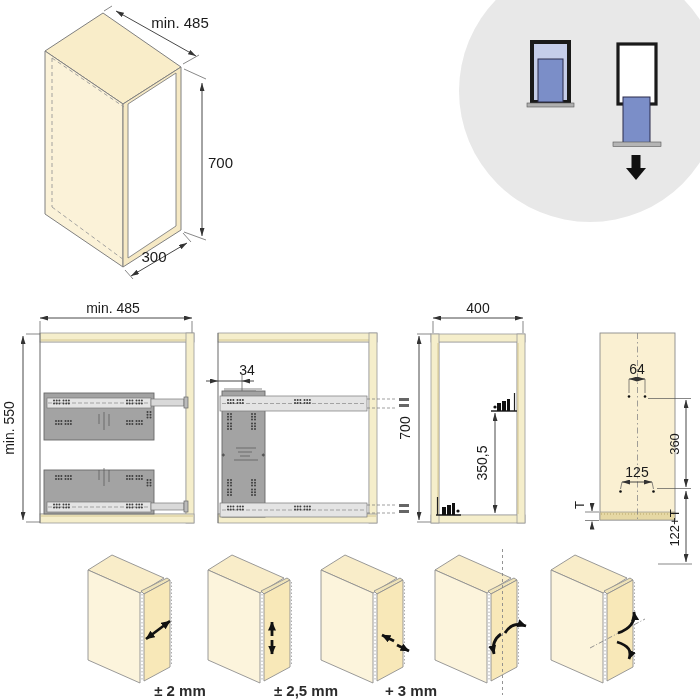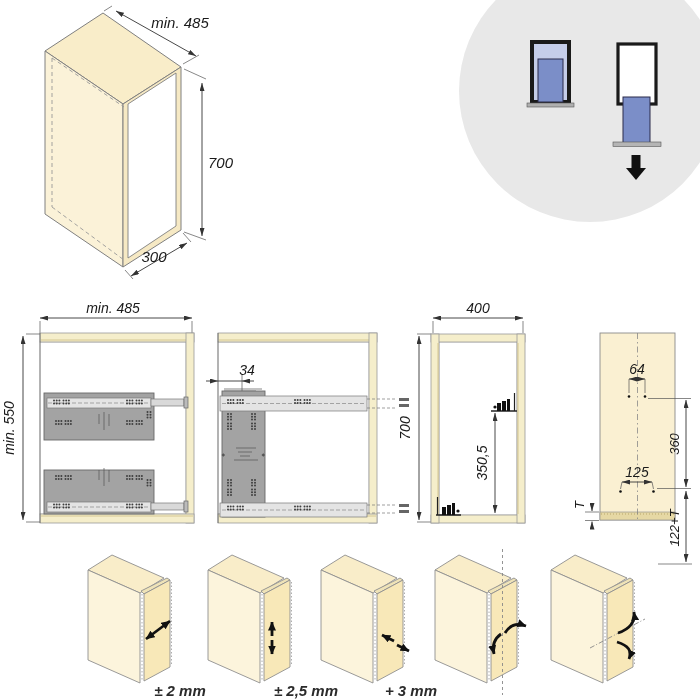--- a/index.html
+++ b/index.html
@@ -1,17 +1,17 @@
 <!DOCTYPE html>
 <html><head>
 <meta charset="utf-8">
 <style>
   html,body{margin:0;padding:0;background:#fff;}
   #stage{position:relative;width:700px;height:700px;background:#ffffff;overflow:hidden;
-         font-family:"Liberation Sans",sans-serif;font-style:italic;}
+         font-family:"Liberation Sans",sans-serif;}
   svg{display:block;}
   
   .dim{stroke:#333;stroke-width:0.9;fill:none;}
   .ext{stroke:#555;stroke-width:0.7;fill:none;}
   .dimtxt{fill:#1a1a1a;font-size:14px;font-family:"Liberation Sans",sans-serif;}
   .dimtxt-lg{fill:#1a1a1a;font-size:15px;font-family:"Liberation Sans",sans-serif;}
   .dimtxt-sm{fill:#1a1a1a;font-size:13px;font-family:"Liberation Sans",sans-serif;}
   .adjtxt{fill:#2b2b2b;font-size:15px;font-weight:bold;font-family:"Liberation Sans",sans-serif;}
   .wood-top{fill:#F9EDC9;stroke:#808080;stroke-width:1;}
   .wood-left{fill:#FBF2D8;stroke:#808080;stroke-width:1;}

